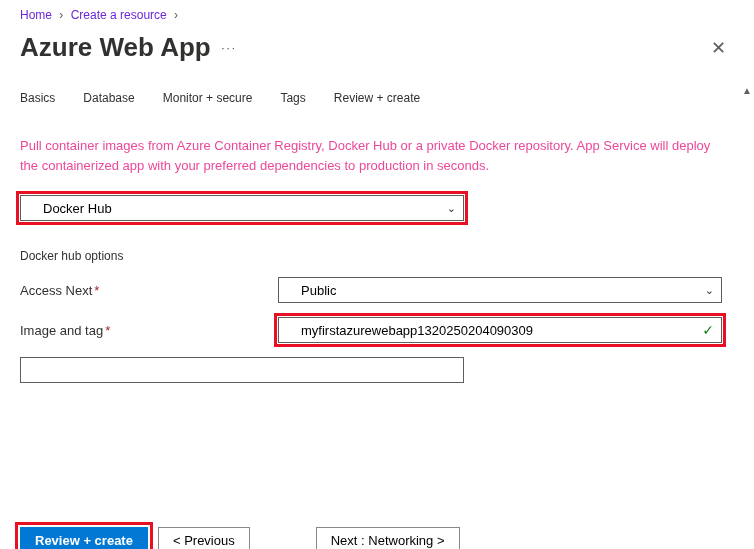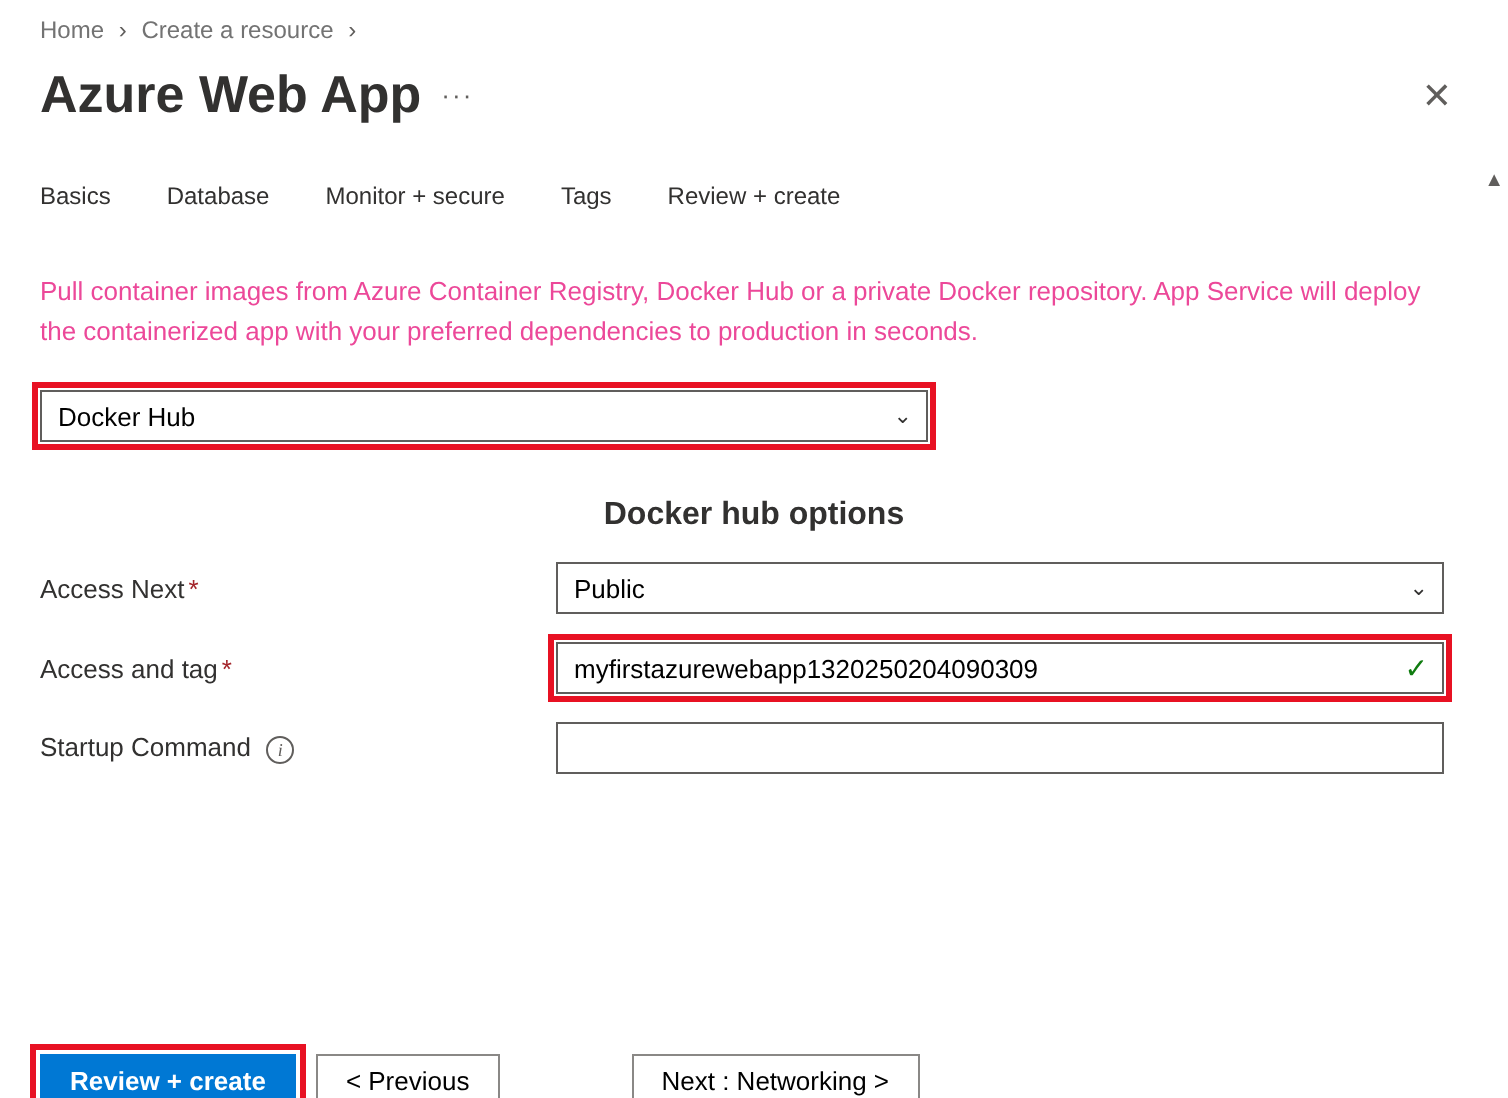--- a/index.html
+++ b/index.html
@@ -1,19 +1,19 @@
 <!DOCTYPE html>
 <html><head>
   <meta charset="utf-8">
   <style>
     * { box-sizing: border-box; margin: 0; padding: 0; }
     body { font-family: "Segoe UI", Arial, sans-serif; font-size: 13px; color: #323130; background: #fff; width: 754px; }
     
     .breadcrumb { padding: 8px 20px 4px; font-size: 12px; }
-    .breadcrumb a { color: #737373; text-decoration: none; }
+    .breadcrumb a { color: #6d28d9; text-decoration: none; }
     .breadcrumb .sep { color: #605e5c; margin: 0 4px; }
     
     .header { display: flex; align-items: center; justify-content: space-between; padding: 6px 20px 20px; }
     .header h1 { font-size: 26px; font-weight: 600; color: #323130; }
     .header .dots { margin-left: 10px; color: #605e5c; letter-spacing: 1px; font-size: 13px; }
     .close-btn { font-size: 18px; color: #605e5c; cursor: pointer; padding: 4px 8px; font-weight: 300; }
     
     .scroll-area { position: relative; padding: 0 20px; height: 430px; }
     .scrollbar-up { position: absolute; right: 2px; top: 2px; font-size: 10px; color: #605e5c; }
     
@@ -22,28 +22,28 @@
     .tab.active { font-weight: 600; border-bottom: 3px solid #0078d4; }
     
     .description { font-size: 13px; color: #ec4899; line-height: 1.5; margin-bottom: 20px; max-width: 700px; }
     
     .form-row { display: flex; align-items: center; margin-bottom: 14px; }
     .form-label { width: 258px; font-size: 13px; color: #323130; }
     .req { color: #a4262c; margin-left: 2px; }
     .info-icon { display: inline-flex; align-items: center; justify-content: center; width: 14px; height: 14px; border: 1px solid #605e5c; border-radius: 50%; font-size: 9px; color: #605e5c; margin-left: 4px; font-style: italic; font-family: serif; }
     
     .form-control { flex: 1; max-width: 444px; position: relative; }
-    .select, .text-input { width: 100%; height: 26px; border: 1px solid #605e5c; padding: 0 8px; font-size: 13px; font-family: inherit; background: #fff; }
+    .select, .text-input { width: 100%; height: 26px; border: 1px solid #605e5c; padding: 0 22px; font-size: 13px; font-family: inherit; background: #fff; }
     .select { appearance: none; padding-right: 28px; }
     .chev { position: absolute; right: 8px; top: 50%; transform: translateY(-50%); pointer-events: none; font-size: 11px; color: #323130; }
     .check-icon { position: absolute; right: 8px; top: 50%; transform: translateY(-50%); color: #107c10; font-size: 14px; }
     
     .highlight { outline: 3px solid #e81123; outline-offset: 1px; }
     
-    .section-heading { font-weight: 700; font-size: 16px; margin: 28px 0 14px; text-align: center; }
+    .section-heading { font-weight: 400; font-size: 12px; margin: 28px 0 14px; }
     
     .footer { display: flex; gap: 10px; padding: 14px 20px; }
     .btn { height: 26px; padding: 0 14px; font-size: 13px; border: 1px solid #8a8886; background: #fff; cursor: pointer; font-family: inherit; }
     .btn-primary { background: #0078d4; color: #fff; border-color: #0078d4; font-weight: 600; }
     .btn-primary.highlight { outline: 3px solid #e81123; outline-offset: 2px; }
     .spacer { width: 46px; }
   </style>
 </head>
 <body>
 
@@ -93,33 +93,29 @@
     <div class="form-control">
       <select class="select">
         <option>Public</option>
       </select>
       <span class="chev">⌄</span>
     </div>
   </div>
 
   <div class="form-row">
     <div class="form-label">
-      <span>Access and tag</span><span class="req">*</span>
+      <span>Image and tag</span><span class="req">*</span>
     </div>
     <div class="form-control highlight">
       <input class="text-input" type="text" value="myfirstazurewebapp1320250204090309" style="">
       <span class="check-icon">✓</span>
     </div>
   </div>
 
   <div class="form-row">
-    <div class="form-label">
-      <span>Startup Command</span>
-      <span class="info-icon">i</span>
-    </div>
     <div class="form-control">
       <input class="text-input" type="text" value="" style="">
     </div>
   </div>
 
 </div>
 
 <div class="footer">
   <button class="btn btn-primary highlight">Review + create</button>
   <button class="btn">&lt; Previous</button>

